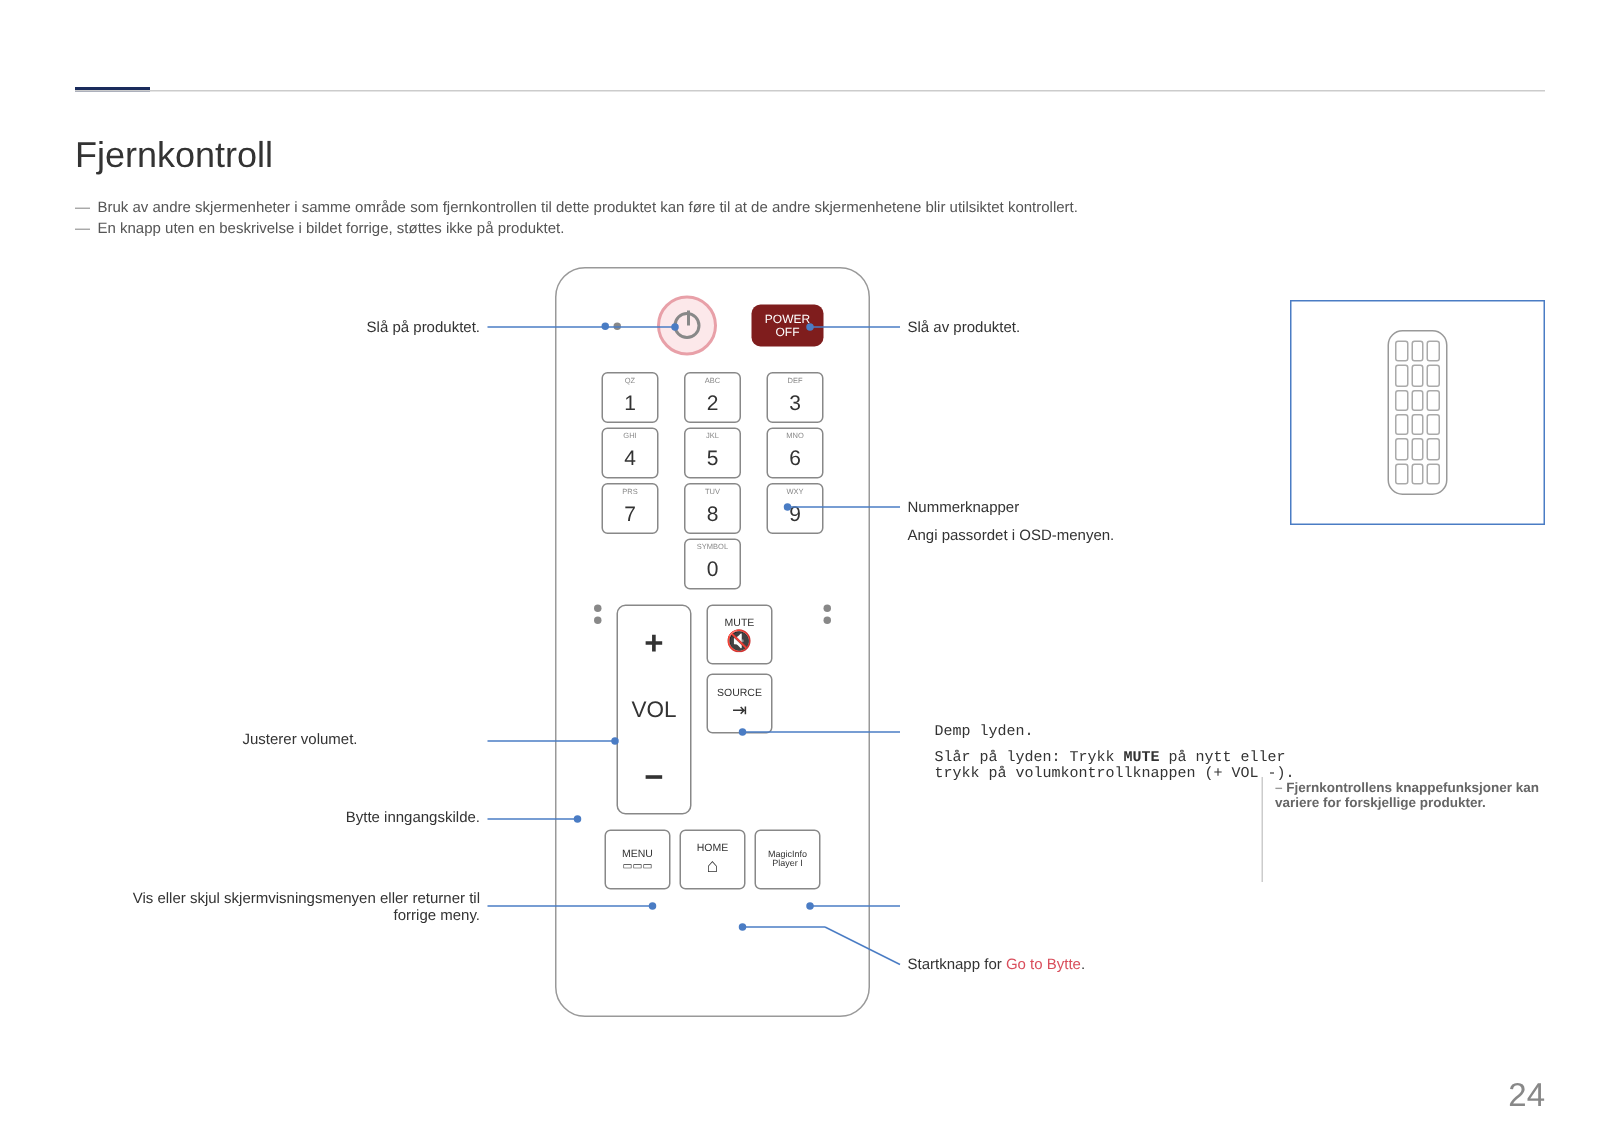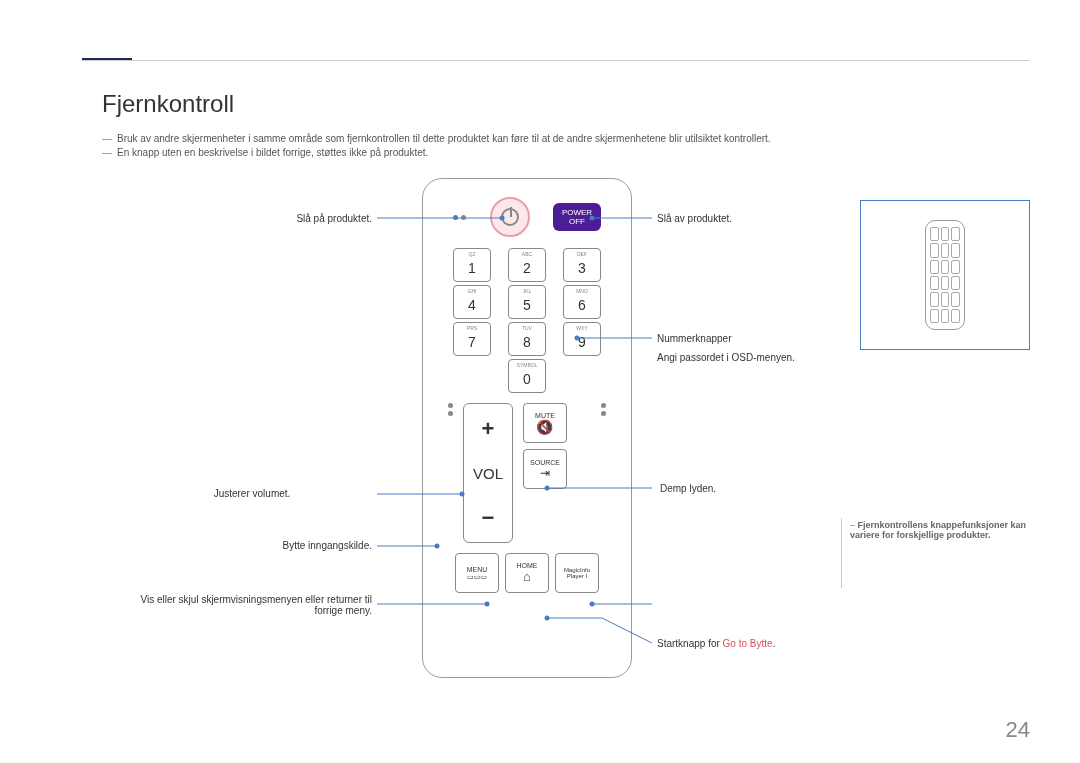--- a/index.html
+++ b/index.html
@@ -1,28 +1,28 @@
 <!DOCTYPE html>
 <html><head>
 <meta charset="utf-8">
 <style>
 * { margin: 0; padding: 0; box-sizing: border-box; }
 body { font-family: Arial, sans-serif; background: #fff; width: 1080px; height: 763px; position: relative; color: #333; }
-.page { padding: 40px 70px; position: relative; height: 100%; margin-left: 32px; }
+.page { padding: 40px 50px; position: relative; height: 100%; }
 .header-line { position: absolute; top: 60px; left: 50px; right: 50px; height: 1px; background: #ccc; }
 .header-accent { position: absolute; top: 58px; left: 50px; width: 50px; height: 3px; background: #1a2b5c; }
 .title { font-size: 24px; font-weight: 400; color: #333; margin-top: 50px; margin-bottom: 15px; }
 .note { font-size: 10px; color: #555; margin: 3px 0 3px 0; display: flex; }
 .note .dash { margin-right: 5px; color: #888; }
 .diagram-area { position: relative; margin-top: 20px; height: 500px; }
 .remote { position: absolute; left: 320px; top: 0; width: 210px; height: 500px; border: 1px solid #999; border-radius: 20px; background: #fff; padding: 15px 10px; }
 .row { display: flex; justify-content: space-between; margin: 3px 0; gap: 8px; }
 .btn { border: 1px solid #888; border-radius: 4px; display: flex; flex-direction: column; align-items: center; justify-content: center; font-size: 9px; background: #fff; }
 .power-btn { width: 40px; height: 40px; border-radius: 50%; border: 2px solid #e8a0a8; background: #fce8ea; display: flex; align-items: center; justify-content: center; }
-.power-off { width: 48px; height: 28px; border-radius: 6px; background: #4c1d95; color: #fff; display: flex; flex-direction: column; align-items: center; justify-content: center; font-size: 8px; }
+.power-off { width: 48px; height: 28px; border-radius: 6px; background: #7f1d1d; color: #fff; display: flex; flex-direction: column; align-items: center; justify-content: center; font-size: 8px; }
 .num-btn { width: 38px; height: 34px; position: relative; }
 .num-btn .sub { font-size: 5px; color: #888; position: absolute; top: 2px; }
 .num-btn .num { font-size: 14px; margin-top: 6px; }
 .mid { display: flex; align-items: flex-start; gap: 10px; margin-top: 10px; }
 .vol-box { width: 50px; height: 140px; border: 1px solid #888; border-radius: 6px; display: flex; flex-direction: column; align-items: center; justify-content: space-around; font-size: 12px; }
 .vol-box .plus { font-size: 22px; font-weight: bold; }
 .vol-box .minus { font-size: 22px; font-weight: bold; }
 .mid-col { display: flex; flex-direction: column; gap: 6px; }
 .small-btn { width: 44px; height: 40px; border: 1px solid #888; border-radius: 4px; display: flex; flex-direction: column; align-items: center; justify-content: center; font-size: 7px; }
 .bot-row { display: flex; gap: 6px; margin-top: 10px; justify-content: center; }
@@ -165,22 +165,23 @@
     <div class="label-left" style="left:30px;top:35px;"><span>Slå på produktet.</span></div>
     <div class="label-left" style="left:30px;top:310px;text-align:center;"><span>Justerer volumet.</span></div>
     <div class="label-left" style="left:30px;top:362px;"><span>Bytte inngangskilde.</span></div>
     <div class="label-left" style="left:30px;top:416px;"><span>Vis eller skjul skjermvisningsmenyen eller returner til forrige meny.</span></div>
 
     <div class="label-right" style="left:555px;top:35px;"><span>Slå av produktet.</span></div>
     <div class="label-right" style="left:555px;top:155px;">
       <div>Nummerknapper</div>
       <div style="margin-top:8px;">Angi passordet i OSD-menyen.</div>
     </div>
-    <div class="label-right" style="left:558px;top:305px;">
+    <div class="label-right" style="left:573px;top:305px;font-family:Liberation Mono, monospace;">
       <div>Demp lyden.</div>
+      <div style="margin-top:6px;"><span>Slår på lyden: Trykk </span><b>MUTE</b><span> på nytt eller trykk på volumkontrollknappen (+ VOL -).</span></div>
     </div>
     <div class="label-right" style="left:555px;top:460px;">
       <span>Startknapp for </span><span class="highlight">Go to Bytte</span><span>.</span>
     </div>
 
     <svg class="leader-svg" style="left:0;top:0;width:850px;height:500px;">
       <line x1="275" y1="40" x2="400" y2="40" stroke="#4a7cc4" stroke-width="1"></line>
       <circle cx="400" cy="40" r="2.5" fill="#4a7cc4"></circle>
       <line x1="490" y1="40" x2="550" y2="40" stroke="#4a7cc4" stroke-width="1"></line>
       <circle cx="490" cy="40" r="2.5" fill="#4a7cc4"></circle>

